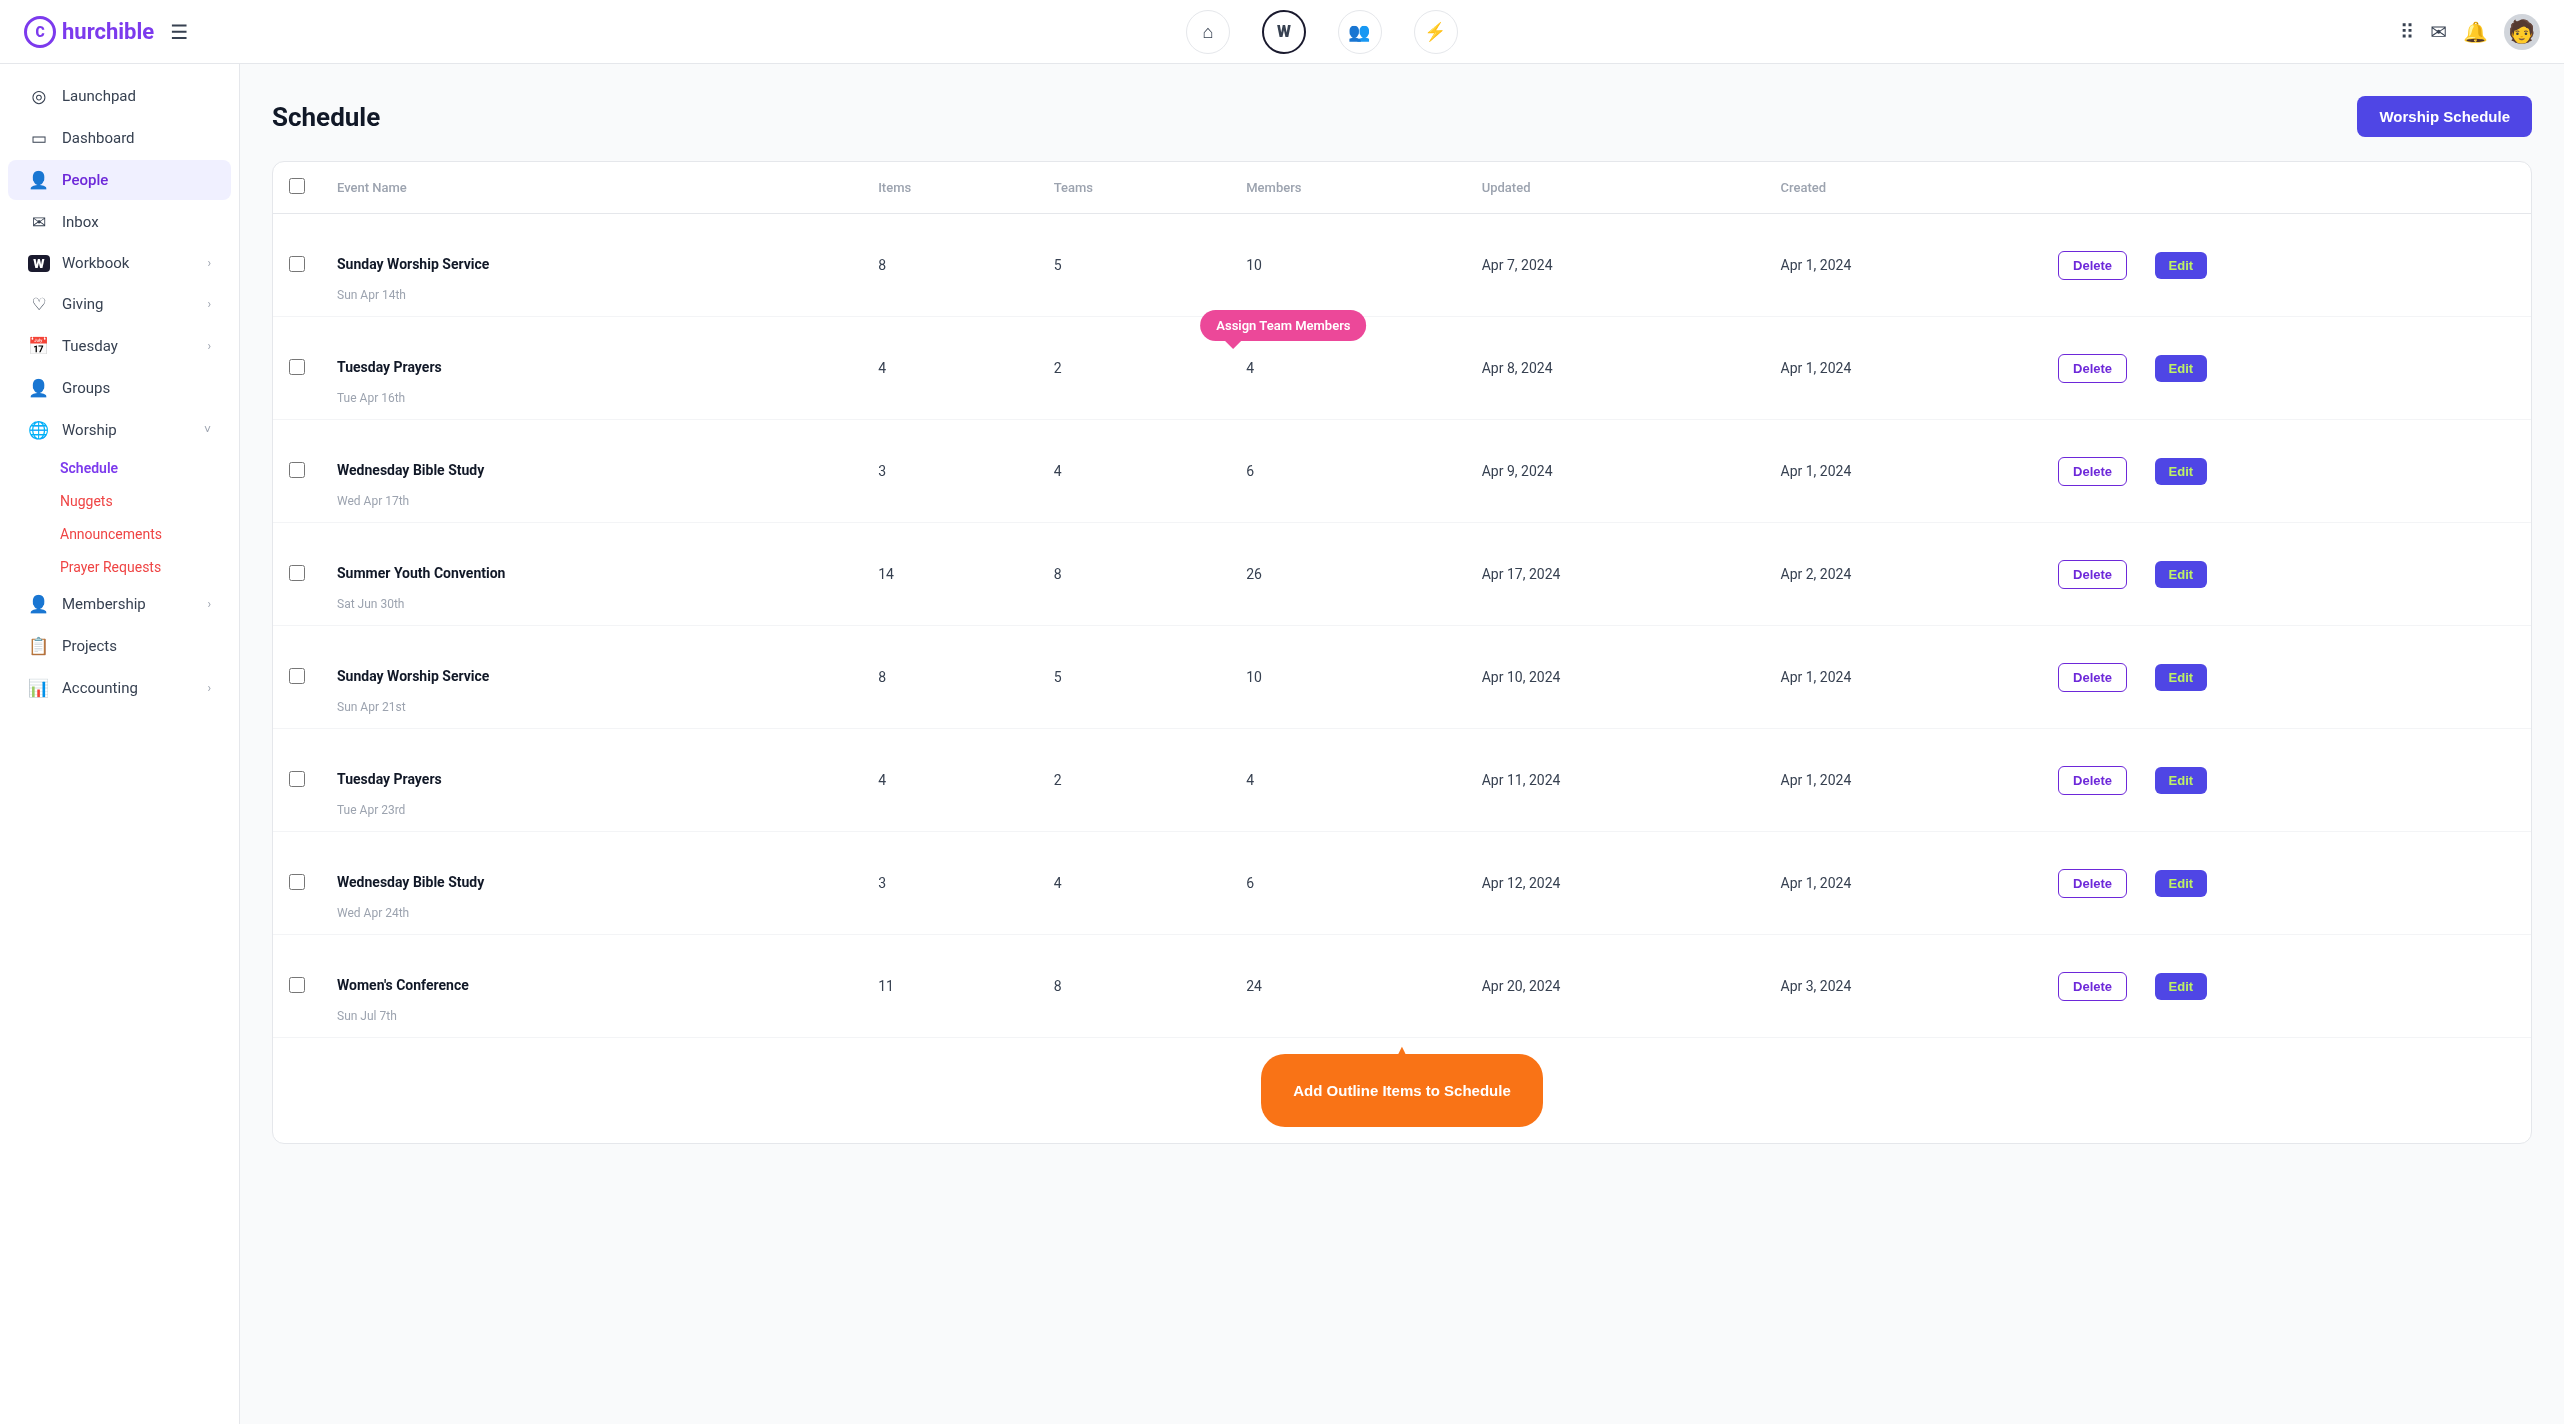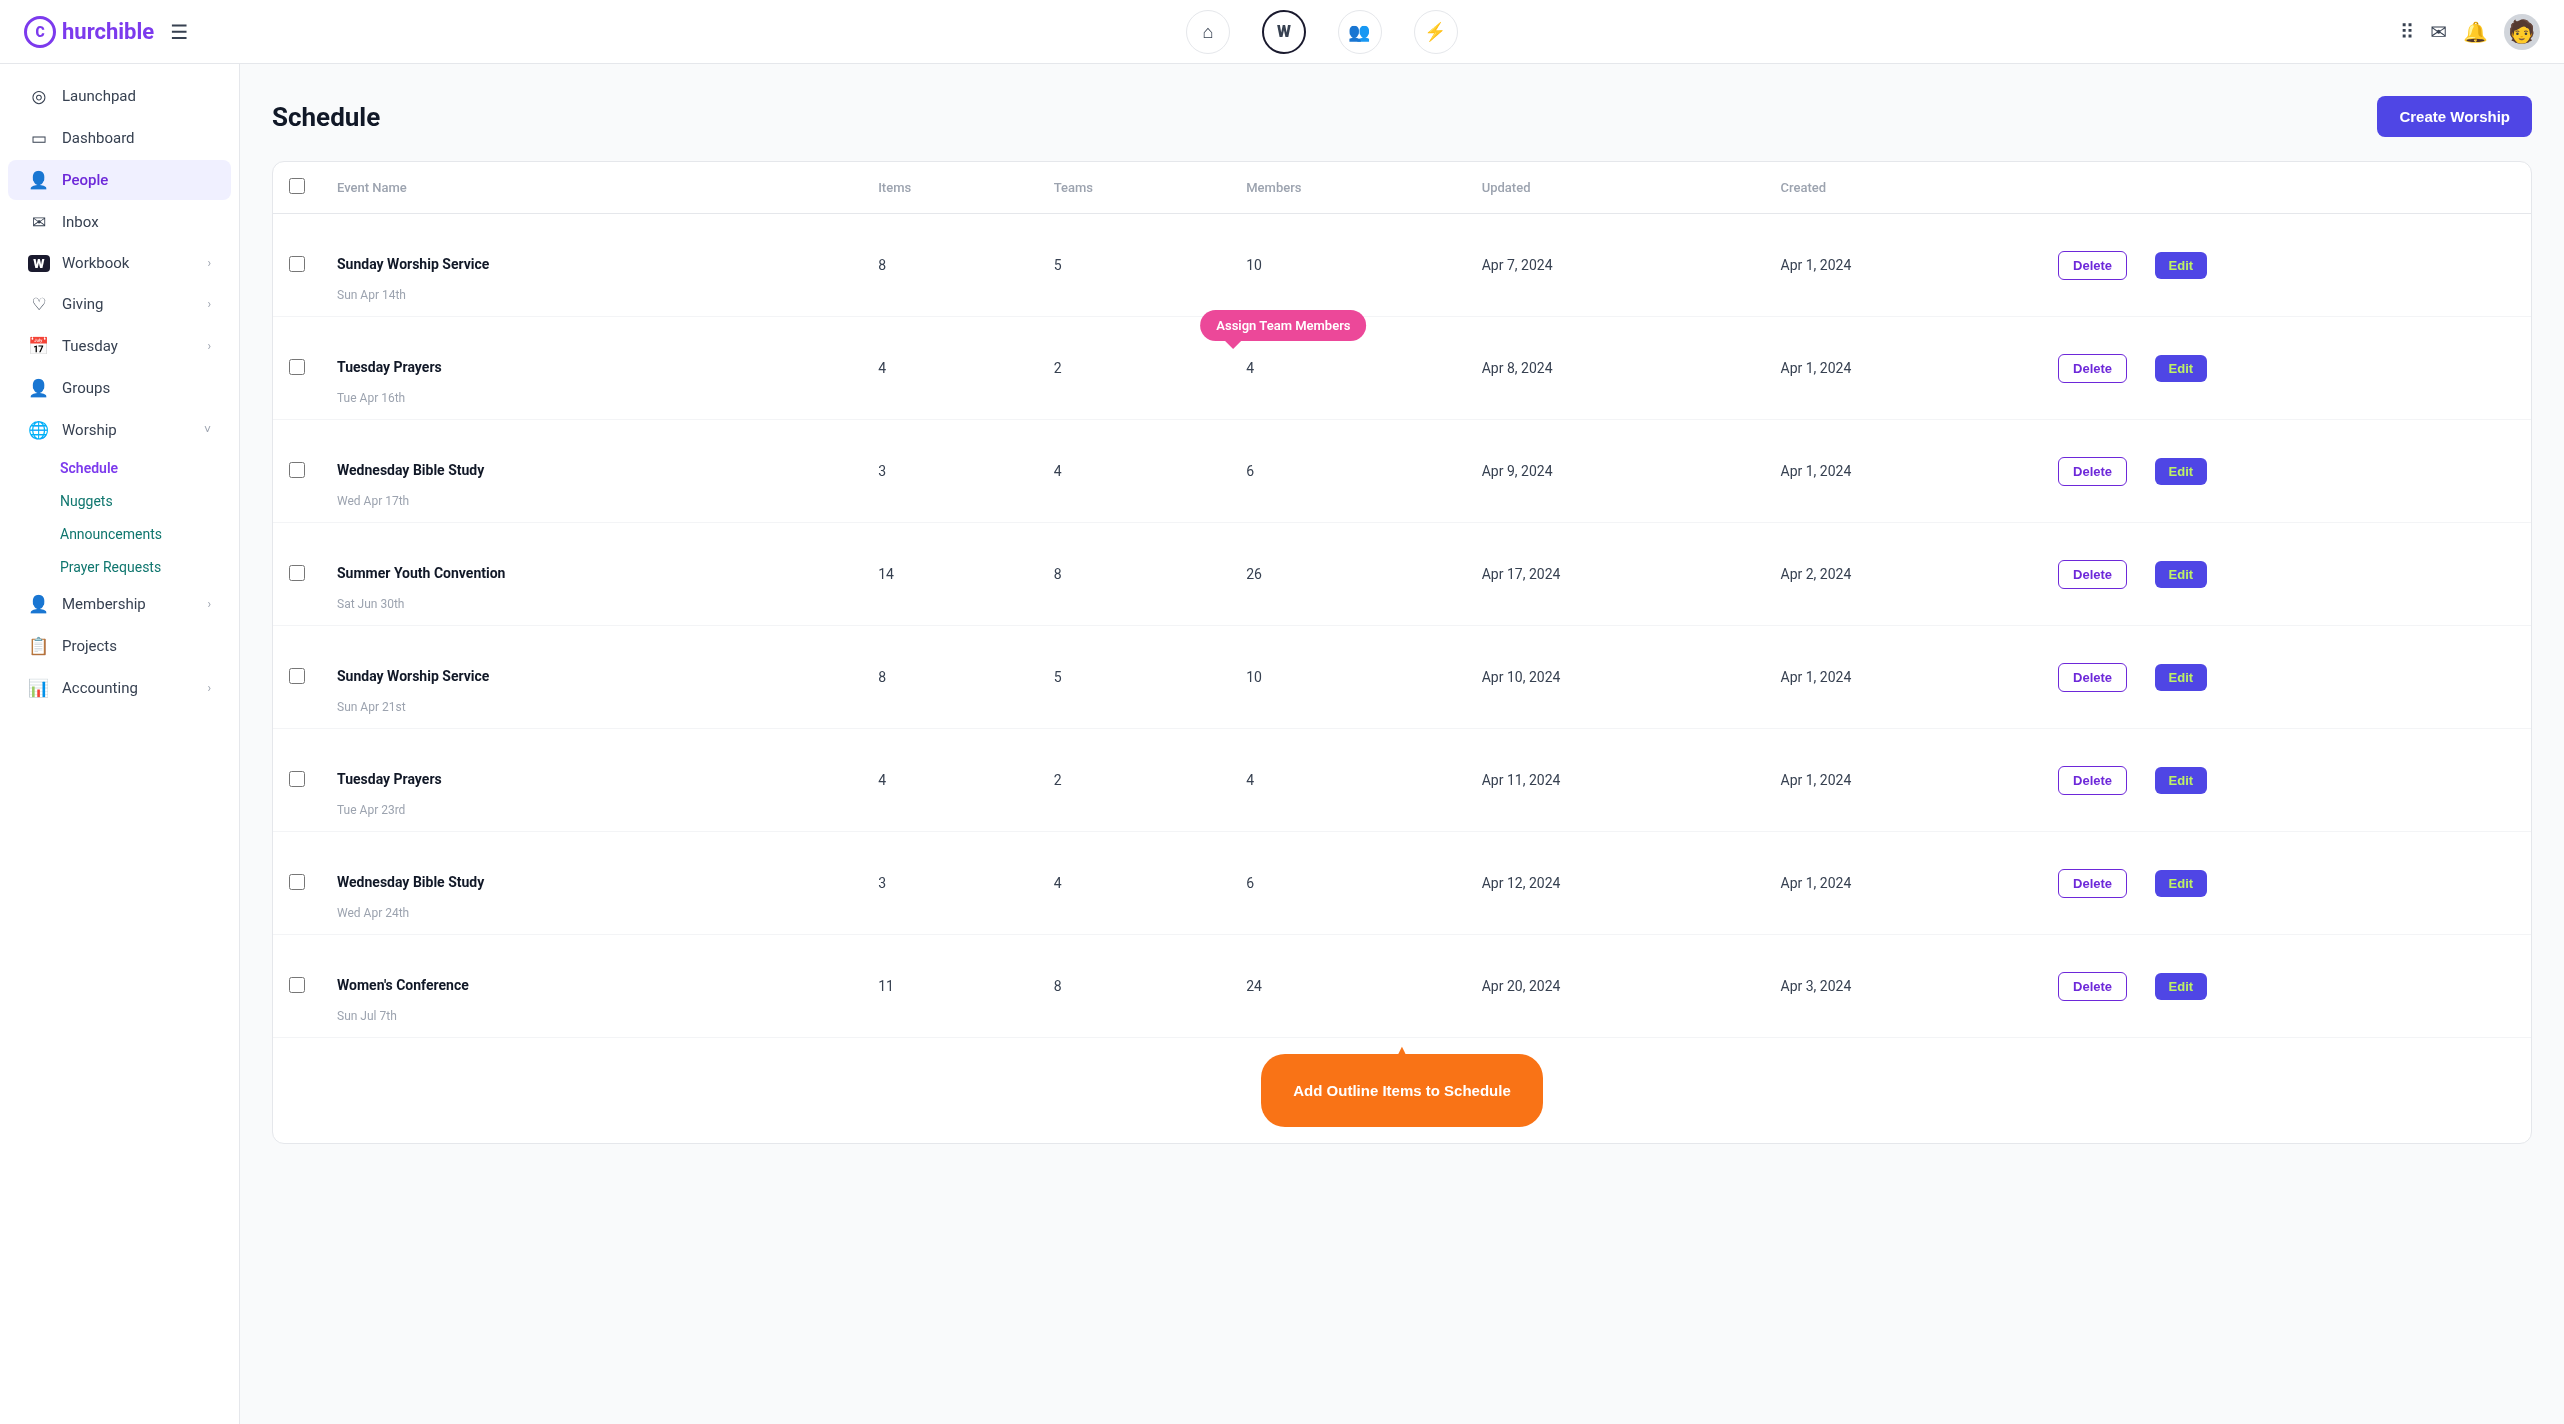--- a/index.html
+++ b/index.html
@@ -36,21 +36,21 @@
       display: flex; align-items: center; gap: 12px; padding: 10px 20px;
       cursor: pointer; font-size: 15px; color: #374151; border-radius: 8px;
       margin: 0 8px 2px; transition: background 0.15s;
     }
     .sidebar-item.active { background: #f0f0ff; color: #6d28d9; font-weight: 500; }
     .sidebar-item .icon { font-size: 17px; width: 22px; text-align: center; }
     .sidebar-item .chevron { margin-left: auto; font-size: 12px; color: #9ca3af; }
 
     .sidebar-sub { padding-left: 52px; }
     .sidebar-sub-item {
-      display: block; padding: 8px 20px 8px 0; font-size: 14px; color: #0f766e;
+      display: block; padding: 8px 20px 8px 0; font-size: 14px; color: #ef4444;
       cursor: pointer; border-radius: 6px; margin: 0 8px 1px;
     }
     .sidebar-sub-item.active { color: #7c3aed; font-weight: 600; }
 
     
     .main-content { flex: 1; overflow-y: auto; background: #f9fafb; padding: 32px 32px 0; }
 
     .page-header { display: flex; align-items: center; justify-content: space-between; margin-bottom: 24px; }
     .page-title { font-size: 26px; font-weight: 700; color: #111827; }
     .create-schedule-btn {
@@ -218,21 +218,21 @@
     <div class="sidebar-item">
       <span class="icon">📊</span>
       <span>Accounting</span>
       <span class="chevron">›</span>
     </div>
   </aside>
 
   <main class="main-content">
     <div class="page-header">
       <h1 class="page-title">Schedule</h1>
-      <button class="create-schedule-btn">Create Worship</button>
+      <button class="create-schedule-btn">Worship Schedule</button>
     </div>
 
     <div class="schedule-table-wrapper">
       <table class="schedule-table">
         <thead>
           <tr>
             <th class="checkbox-cell">
               <input type="checkbox" style="">
             </th>
             <th>Event Name</th>

